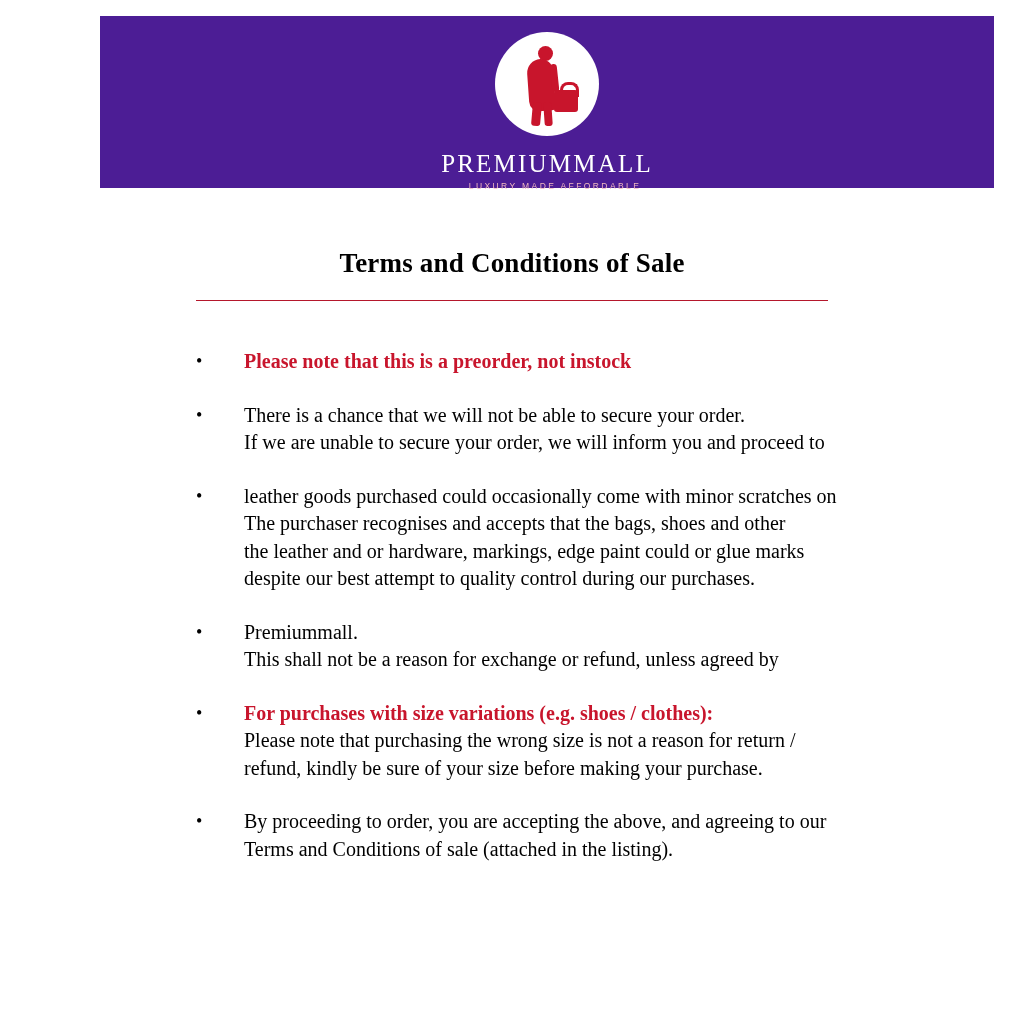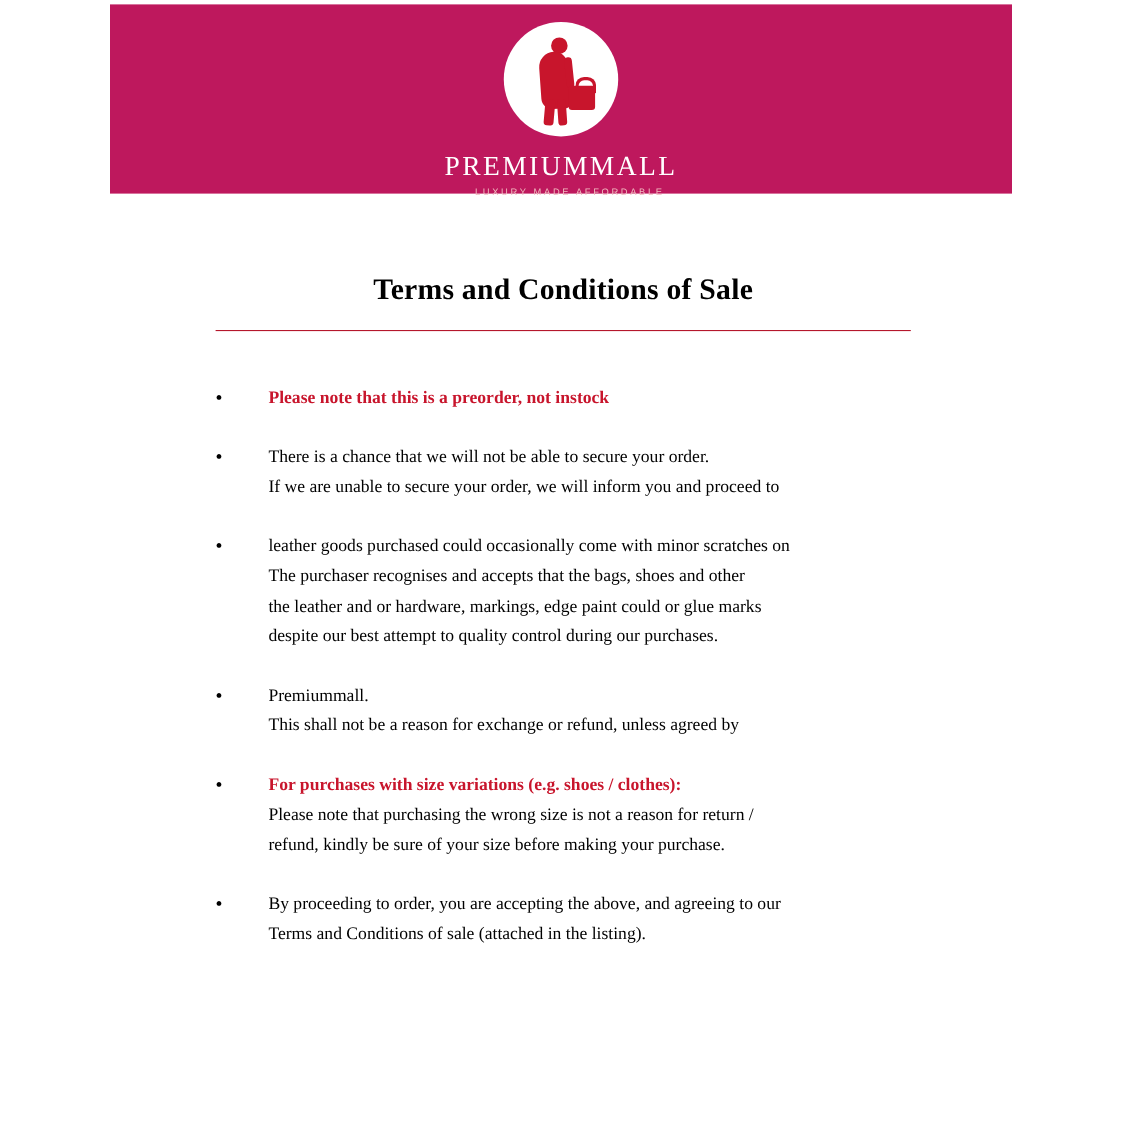--- a/index.html
+++ b/index.html
@@ -18,24 +18,24 @@
     position: relative;
     width: 1024px;
     height: 1024px;
     background: #ffffff;
   }
 
   
   .banner {
     position: absolute;
     left: 100px;
-    top: 4px;
-    width: 820px;
+    top: 16px;
+    width: 894px;
     height: 172px;
-    background: #be185d;
+    background: #4c1d95;
   }
   .logo-wrap {
     position: absolute;
     left: 0;
     right: 0;
     top: 16px;
     display: flex;
     flex-direction: column;
     align-items: center;
   }
@@ -167,21 +167,21 @@
   }
   .bullet-mark {
     width: 48px;
     flex: 0 0 48px;
     font-size: 18px;
     line-height: 27.5px;
     color: #000000;
   }
   .bullet-body {
     flex: 1 1 auto;
-    font-size: 16px;
+    font-size: 20px;
     line-height: 27.5px;
   }
   .bullet-body .ln {
     display: block;
     white-space: nowrap;
   }
   .red-bold {
     color: #c8152c;
     font-weight: bold;
   }

